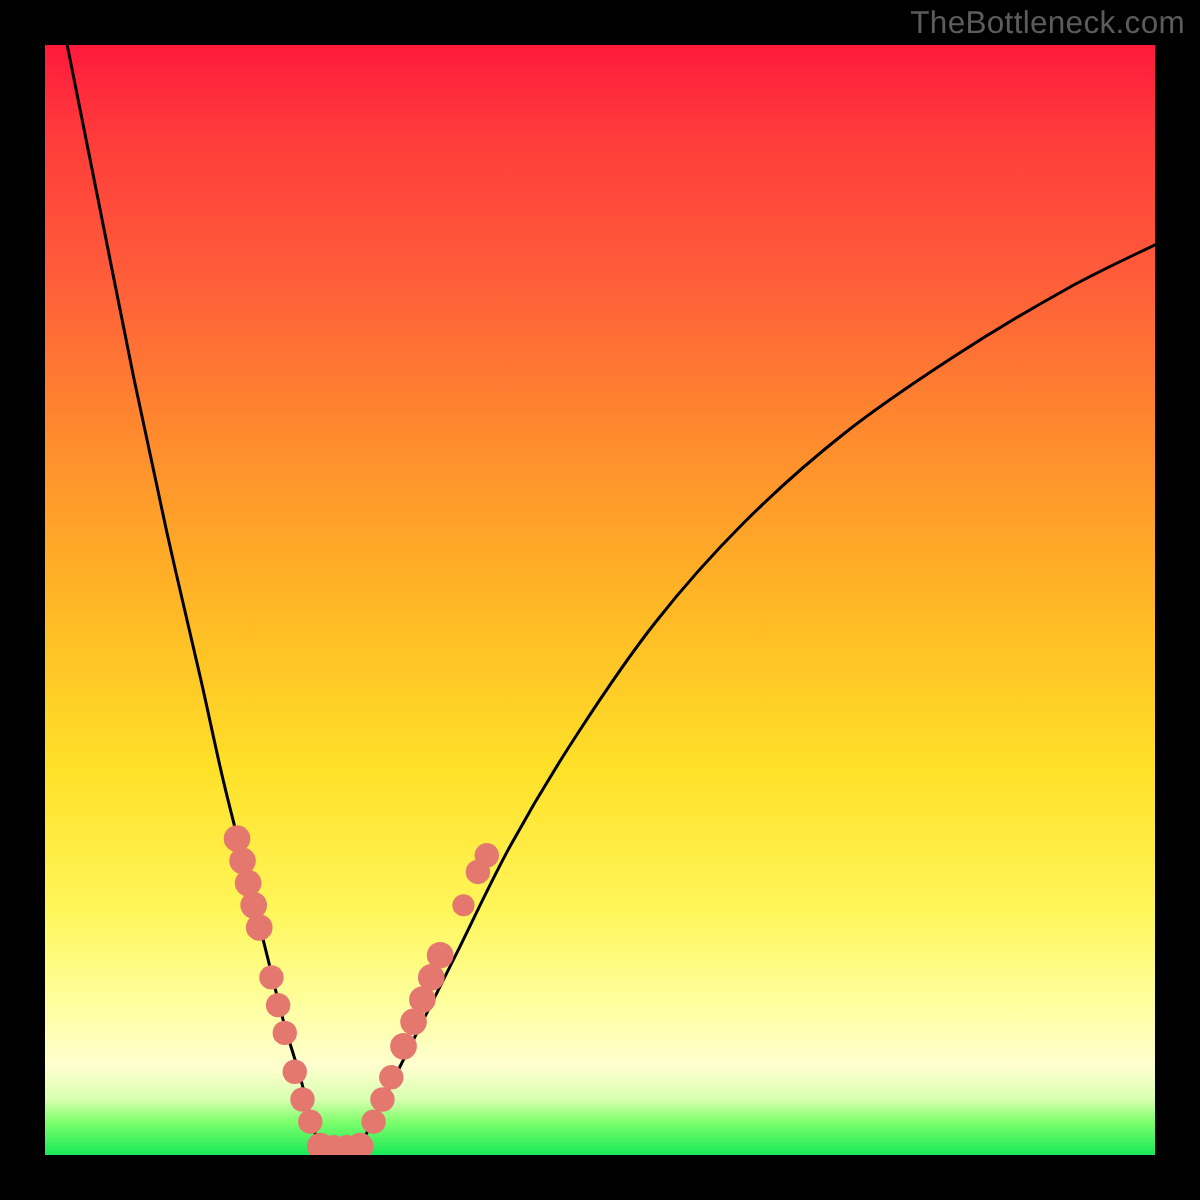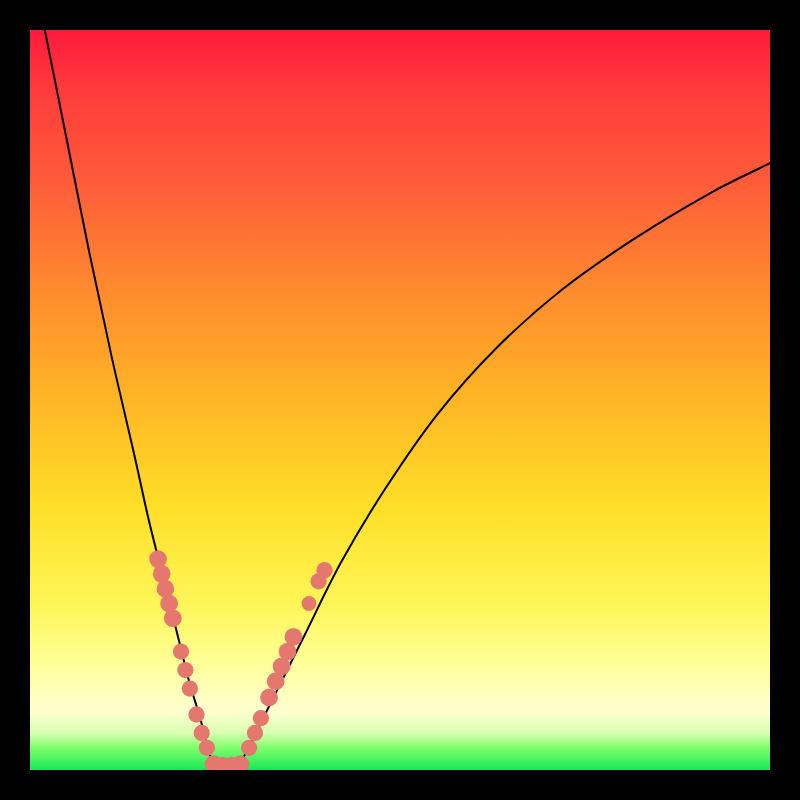--- a/index.html
+++ b/index.html
@@ -55,20 +55,21 @@
     color: #5c5c5c;
     font-size: 21px;
     letter-spacing: 0.2px;
     user-select: none;
   }
 </style>
 </head>
 <body>
 
 <div class="frame">
+  <div class="watermark">TheBottleneck.com</div>
   <div class="plot">
     <svg class="curve" viewBox="0 0 740 740" preserveAspectRatio="none">
       <g id="curve-group">
           <path d="M 14.8 0 C 18.5 18.5, 29.599999999999998 74, 37 111 C 44.4 148, 51.800000000000004 186.23333333333335, 59.2 222 C 66.60000000000001 257.76666666666665, 74 292.29999999999995, 81.4 325.59999999999997 C 88.80000000000001 358.9, 97.43333333333334 394.6666666666667, 103.60000000000001 421.8 C 109.76666666666668 448.93333333333334, 113.46666666666667 467.4333333333333, 118.4 488.4 C 123.33333333333334 509.3666666666667, 128.26666666666665 527.8666666666667, 133.2 547.6 C 138.13333333333333 567.3333333333334, 143.68333333333334 589.5333333333333, 148 606.8 C 152.31666666666666 624.0666666666666, 155.39999999999998 637.6333333333333, 159.1 651.2 C 162.8 664.7666666666668, 167.11666666666667 677.1, 170.20000000000002 688.2 C 173.28333333333336 699.3000000000001, 175.13333333333333 709.1666666666666, 177.6 717.8 C 180.06666666666666 726.4333333333333, 183.76666666666665 736.3, 185 740" fill="none" stroke="#000" stroke-width="2" stroke-linecap="round"></path>
           <path d="M 207.20000000000002 740 C 209.66666666666669 735.0666666666666, 215.83333333333334 722.7333333333333, 222 710.4 C 228.16666666666666 698.0666666666666, 235.5666666666667 683.2666666666667, 244.20000000000002 666 C 252.83333333333334 648.7333333333333, 262.7 629, 273.8 606.8 C 284.90000000000003 584.5999999999999, 297.23333333333335 557.4666666666666, 310.8 532.8 C 324.3666666666667 508.1333333333333, 339.16666666666663 483.4666666666667, 355.2 458.8 C 371.23333333333335 434.1333333333333, 388.50000000000006 408.23333333333335, 407.00000000000006 384.8 C 425.50000000000006 361.3666666666667, 445.23333333333335 339.16666666666674, 466.2 318.20000000000005 C 487.16666666666663 297.23333333333335, 509.3666666666666 277.5, 532.8 259 C 556.2333333333332 240.5, 582.1333333333332 223.23333333333338, 606.8 207.20000000000005 C 631.4666666666667 191.1666666666667, 658.6 175.1333333333333, 680.8000000000001 162.79999999999995 C 703.0000000000001 150.4666666666666, 730.1333333333333 138.13333333333335, 740 133.20000000000005" fill="none" stroke="#000" stroke-width="2" stroke-linecap="round"></path>
         </g>
       <g id="marker-group">
           <circle cx="128.02" cy="529.1" r="8.88" fill="#e4786f"></circle>
           <circle cx="131.72000000000003" cy="543.9" r="8.88" fill="#e4786f"></circle>
           <circle cx="135.42" cy="558.7" r="8.88" fill="#e4786f"></circle>

